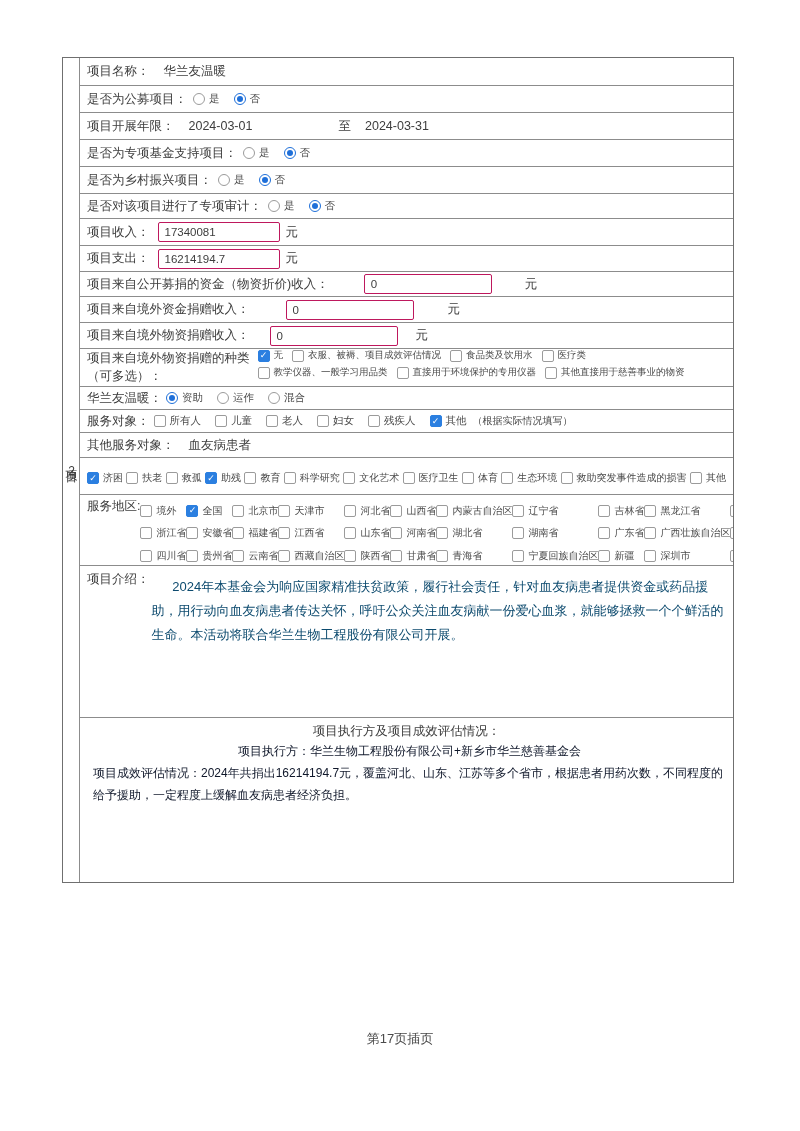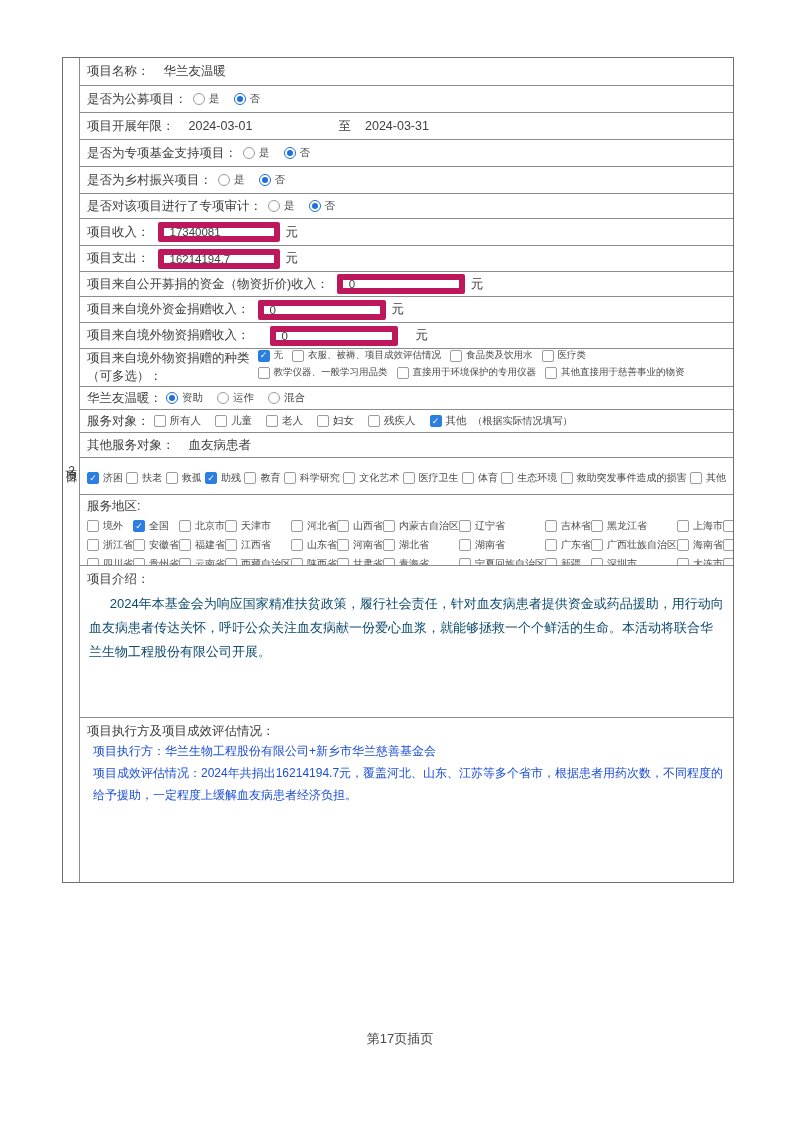--- a/index.html
+++ b/index.html
@@ -49,62 +49,62 @@
     background: #fff; position: relative;
   }
   .radio.checked { border: 1.5px solid #1e6fd9; }
   .radio.checked::after {
     content: ""; width: 6px; height: 6px; border-radius: 50%;
     background: #1e6fd9; position: absolute; top: 50%; left: 50%;
     transform: translate(-50%, -50%);
   }
 
   input.txt {
-    height: 20px; border: 6px solid #be185d; border-radius: 2px;
+    height: 20px; border: 1px solid #be185d; border-radius: 2px;
     font-size: 11.5px; padding: 0 6px; color: #3d3d3d;
     font-family: "Liberation Sans", sans-serif; outline: none;
   }
   .unit { margin-left: 6px; }
 
   
   .r-name { height: 28px; }
   .r-public { height: 27px; }
   .r-period { height: 27px; }
   .r-special { height: 27px; }
   .r-rural { height: 27px; }
   .r-audit { height: 25px; align-items: center; }
   .r-income { height: 27px; }
   .r-expense { height: 26px; }
-  .r-pubfund { height: 25px; }
-  .r-osfund { height: 26px; }
+  .r-pubfund { height: 25px; gap: 27px; }
+  .r-osfund { height: 26px; gap: 28px; }
   .r-osgoods { height: 26px; gap: 12px; }
   .r-types { height: 38px; align-items: flex-start; }
   .r-mode { height: 23px; }
   .r-targets { height: 23px; }
   .r-othertarget { height: 25px; }
   .r-fields { height: 37px; flex-direction: column; align-items: stretch; justify-content: center; }
-  .r-areas { height: 71px; flex-direction: column; align-items: stretch; padding-top: 3px; }
-  .r-intro { height: 152px; flex-direction: column; align-items: stretch; padding-top: 5px; }
-  .r-eval { height: 164px; flex-direction: column; align-items: flex-start; padding-top: 5px; }
+  .r-areas { height: 71px; align-items: stretch; padding-top: 3px; }
+  .r-intro { height: 152px; flex-direction: row; align-items: stretch; padding-top: 5px; }
+  .r-eval { height: 164px; flex-direction: column; align-items: center; padding-top: 5px; }
 
   .types-label { line-height: 1.45; white-space: nowrap; }
   .types-opts { width: 481px; margin-left: 8px; row-gap: 4px; }
   .types-opts .opt-lbl { font-size: 9.5px; }
   .types-opts .opt { margin-right: 9px; }
 
   .grid12 {
     display: grid; grid-template-columns: repeat(12, auto);
     justify-content: space-between; row-gap: 5px; margin-top: 4px;
   }
   .grid12 .opt { margin-right: 0; }
   .grid12 .opt-lbl { font-size: 10px; }
 
   .para { font-size: 13px; line-height: 1.85; margin-top: 4px; color: #0c4a6e; padding: 0 2px; }
   .para.indent { text-indent: 1.6em; }
-  .sub-line { font-size: 12px; line-height: 1.85; margin-left: 6px; color: #1d4ed8; }
+  .sub-line { font-size: 12px; line-height: 1.85; margin-left: 6px; color: #0f172a; }
 
   .footer {
     position: absolute; top: 1030px; left: 0; width: 800px;
     text-align: center; font-size: 13px; color: #4a4a4a;
   }
 </style>
 </head>
 <body>
 
 <div class="sheet">

